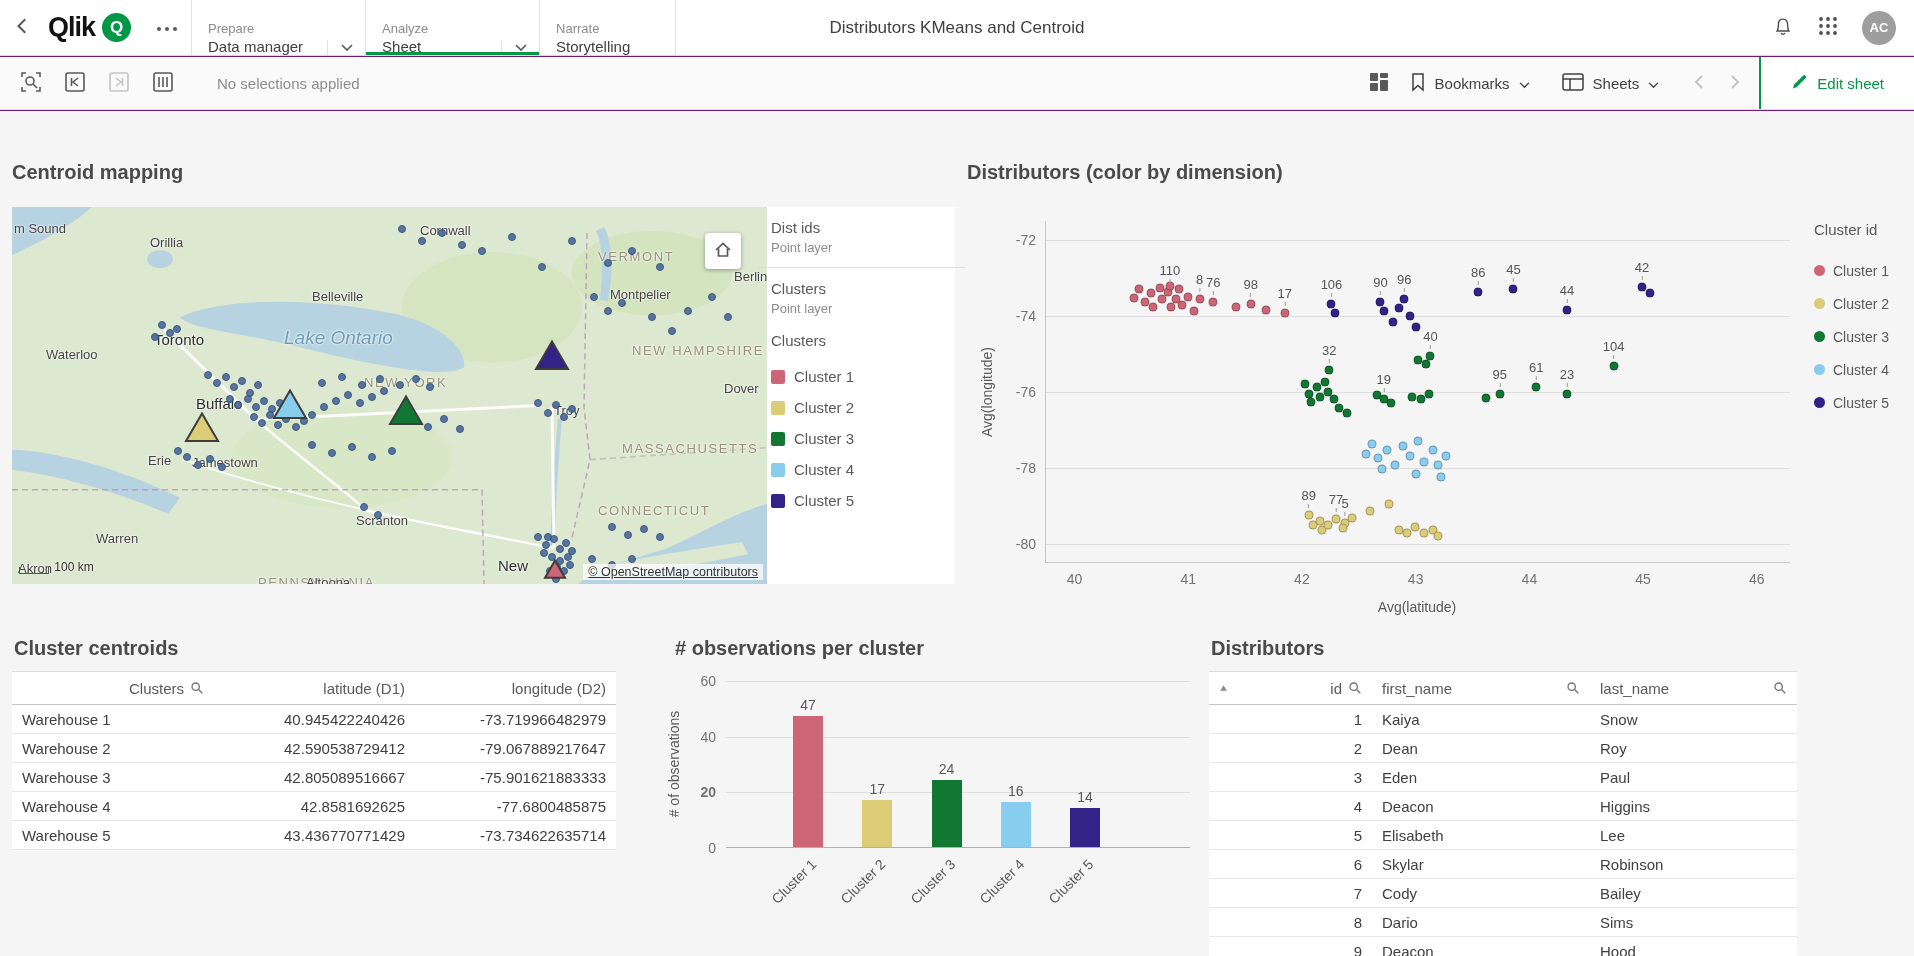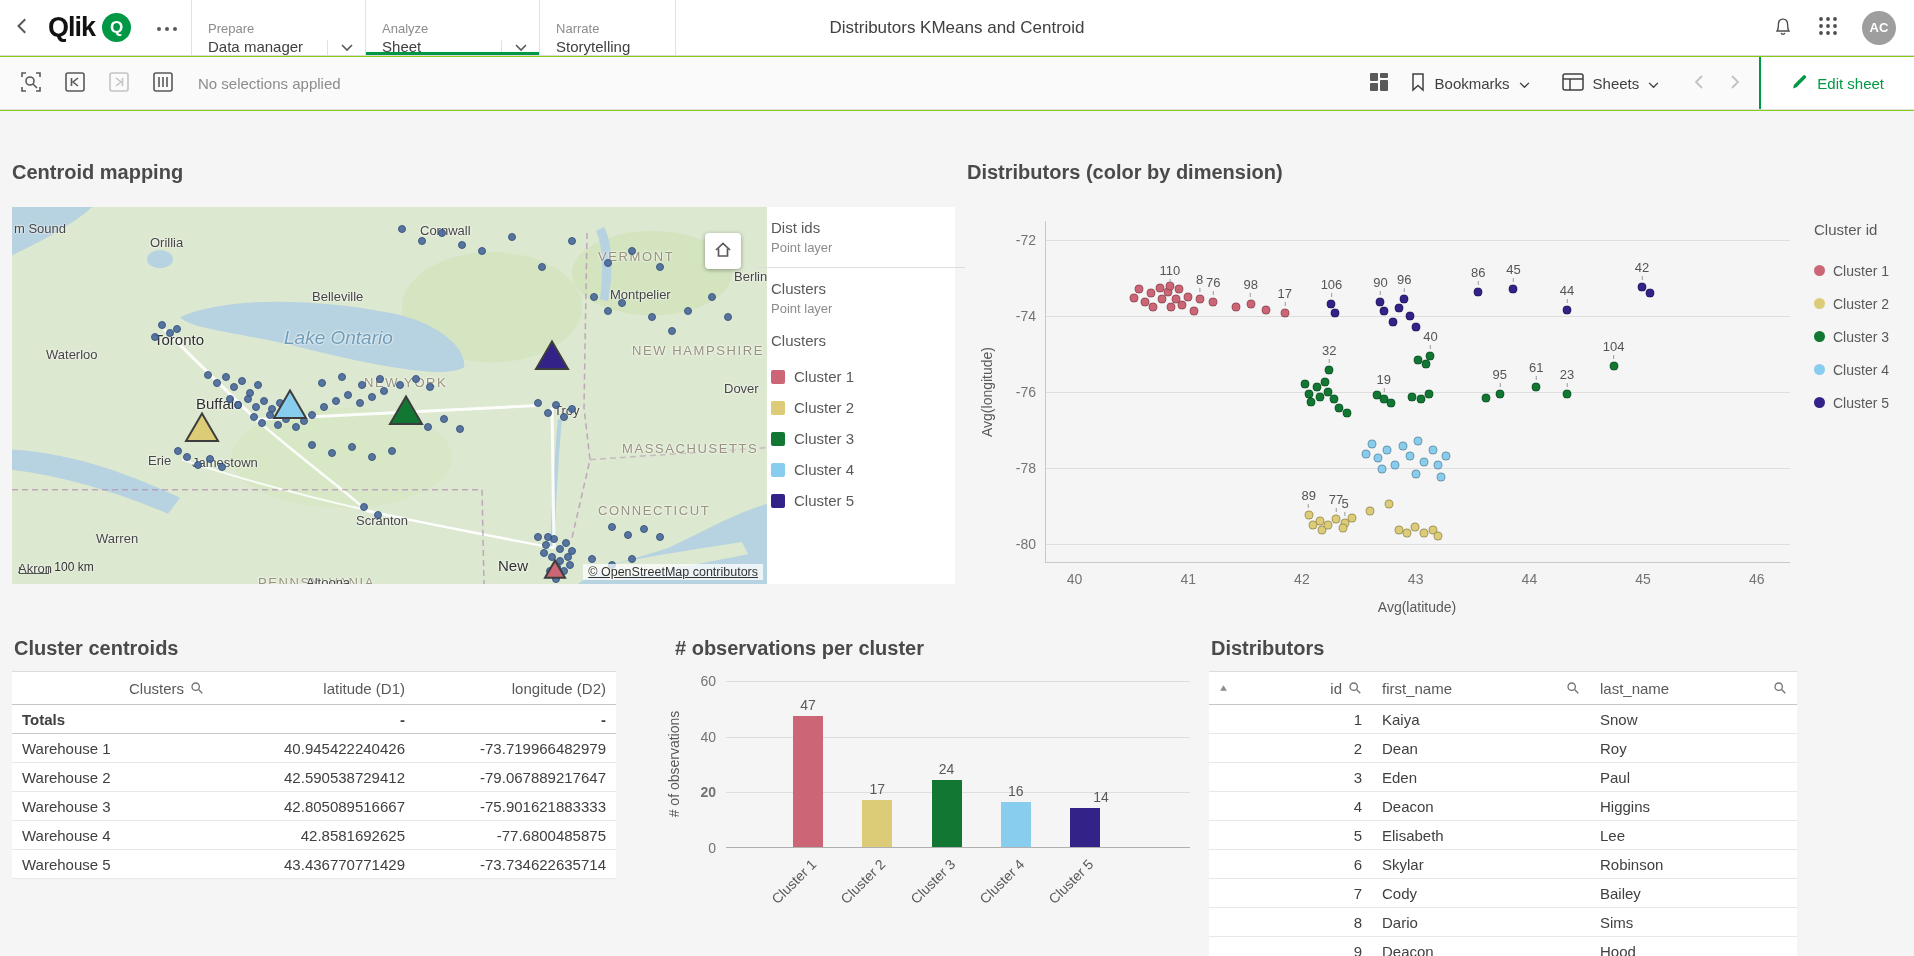--- a/index.html
+++ b/index.html
@@ -1,18 +1,18 @@
 <!DOCTYPE html>
 <html><head>
 <meta charset="utf-8">
 <style>
   * { margin:0; padding:0; box-sizing:border-box; }
   html,body { background:#e9e9e9; }
   body { font-family:"Liberation Sans", sans-serif; }
-  .app { position:relative; width:1914px; height:956px; background:#84cc16; overflow:hidden; outline:1px solid #9a9a9a; }
+  .app { position:relative; width:1914px; height:956px; background:#701a75; overflow:hidden; outline:1px solid #9a9a9a; }
 
   
   .navbar { position:absolute; top:0; left:0; right:0; height:56px; background:#fff; border-bottom:1px solid #d9d9d9; display:flex; align-items:stretch; z-index:5; }
   .icon-btn { display:flex; align-items:center; justify-content:center; background:none; border:none; cursor:pointer; }
   .nav-back { width:46px; }
   .logo { display:flex; align-items:center; gap:7px; padding:0 12px 0 2px; }
   .logo-text { font-size:27px; font-weight:700; color:#121212; letter-spacing:-1px; }
   .logo-q { width:29px; height:29px; border-radius:50%; background:#009845; color:#fff; font-weight:700; font-size:17px; display:flex; align-items:center; justify-content:center; }
   .nav-more { width:48px; }
   .nav-sep { width:1px; background:#e2e2e2; }
@@ -23,21 +23,21 @@
   .sec-caret { width:38px; border-left:1px solid #e2e2e2; display:flex; align-items:center; justify-content:center; background:none; border-top:none; border-right:none; border-bottom:none; cursor:pointer; }
   .nav-section.active::after { content:""; position:absolute; left:0; right:0; bottom:0; height:3px; background:#009845; }
   .nav-title { position:absolute; left:50%; top:50%; transform:translate(-50%,-50%); font-size:17px; color:#404040; white-space:nowrap; }
   .nav-right { margin-left:auto; display:flex; align-items:center; gap:24px; padding-right:18px; }
   .avatar { width:34px; height:34px; border-radius:50%; background:#9e9e9e; color:#fff; font-size:13px; font-weight:700; display:flex; align-items:center; justify-content:center; cursor:pointer; }
 
   
   .toolbar { position:absolute; top:57px; left:0; right:0; height:53px; background:#fafafa; border-bottom:1px solid #e0e0e0; display:flex; align-items:stretch; z-index:4; }
   .tb-left { display:flex; align-items:center; gap:14px; padding-left:16px; }
   .tb-ic { width:30px; height:30px; }
-  .tb-text { font-size:15px; color:#8c8c8c; margin-left:6px; }
+  .tb-text { font-size:15px; color:#8c8c8c; margin-left:25px; }
   .tb-right { margin-left:auto; display:flex; align-items:stretch; }
   .tb-group { display:flex; align-items:center; gap:9px; padding:0 16px; font-size:15px; color:#404040; cursor:pointer; }
   .tb-navchev { display:flex; align-items:center; gap:4px; padding:0 10px; }
   .edit-sheet { display:flex; align-items:center; gap:9px; padding:0 30px; background:#fff; border-left:2px solid #009845; color:#009845; font-size:15px; cursor:pointer; }
 
   
   .sheet { position:absolute; top:111px; left:0; right:0; bottom:0; background:#f5f5f5; overflow:hidden; }
   .sheet-title { position:absolute; left:12px; top:6px; font-size:34px; font-weight:400; color:#adadad; }
   .panel-title { position:absolute; font-size:20px; font-weight:700; color:#4a4a4a; white-space:nowrap; }
   #map-title { left:12px; top:50px; }
@@ -690,25 +690,20 @@
               </th>
               <th>
                 <div class="th-wrap">
                   <span class="th-sp"></span>
                   <span class="th-lbl">longitude (D2)</span>
                 </div>
               </th>
             </tr>
           </thead>
           <tbody>
-            <tr class="totals">
-              <td class="al-l">Totals</td>
-              <td class="al-r">-</td>
-              <td class="al-r">-</td>
-            </tr>
             <tr>
               <td class="al-l">Warehouse 1</td>
               <td class="al-r">40.945422240426</td>
               <td class="al-r">-73.719966482979</td>
             </tr>
             <tr>
               <td class="al-l">Warehouse 2</td>
               <td class="al-r">42.590538729412</td>
               <td class="al-r">-79.067889217647</td>
             </tr>
@@ -748,21 +743,21 @@
           <div class="bar" style="left: 151.25px; height: 47.3167px; background: rgb(221, 204, 119);"></div>
           <div class="bar-val" style="left: 151.25px; top: 115.683px;">17</div>
           <div class="bar-cat" style="left: 55.25px;">Cluster 2</div>
           <div class="bar" style="left: 220.5px; height: 66.8px; background: rgb(17, 119, 51);"></div>
           <div class="bar-val" style="left: 220.5px; top: 96.2px;">24</div>
           <div class="bar-cat" style="left: 124.5px;">Cluster 3</div>
           <div class="bar" style="left: 289.75px; height: 44.5333px; background: rgb(136, 204, 238);"></div>
           <div class="bar-val" style="left: 289.75px; top: 118.467px;">16</div>
           <div class="bar-cat" style="left: 193.75px;">Cluster 4</div>
           <div class="bar" style="left: 359px; height: 38.9667px; background: rgb(51, 34, 136);"></div>
-          <div class="bar-val" style="left: 359px; top: 124.033px; margin-left: 16px;">14</div>
+          <div class="bar-val" style="left: 359px; top: 124.033px;">14</div>
           <div class="bar-cat" style="left: 263px;">Cluster 5</div>
         </div>
     </div>
 
     <h2 class="panel-title" id="distributors-title">Distributors</h2>
     <div class="tblwrap" id="distributors-table">
         <table style="width: 588px;">
           <colgroup>
             <col style="width: 163px;">
             <col style="width: 218px;">

